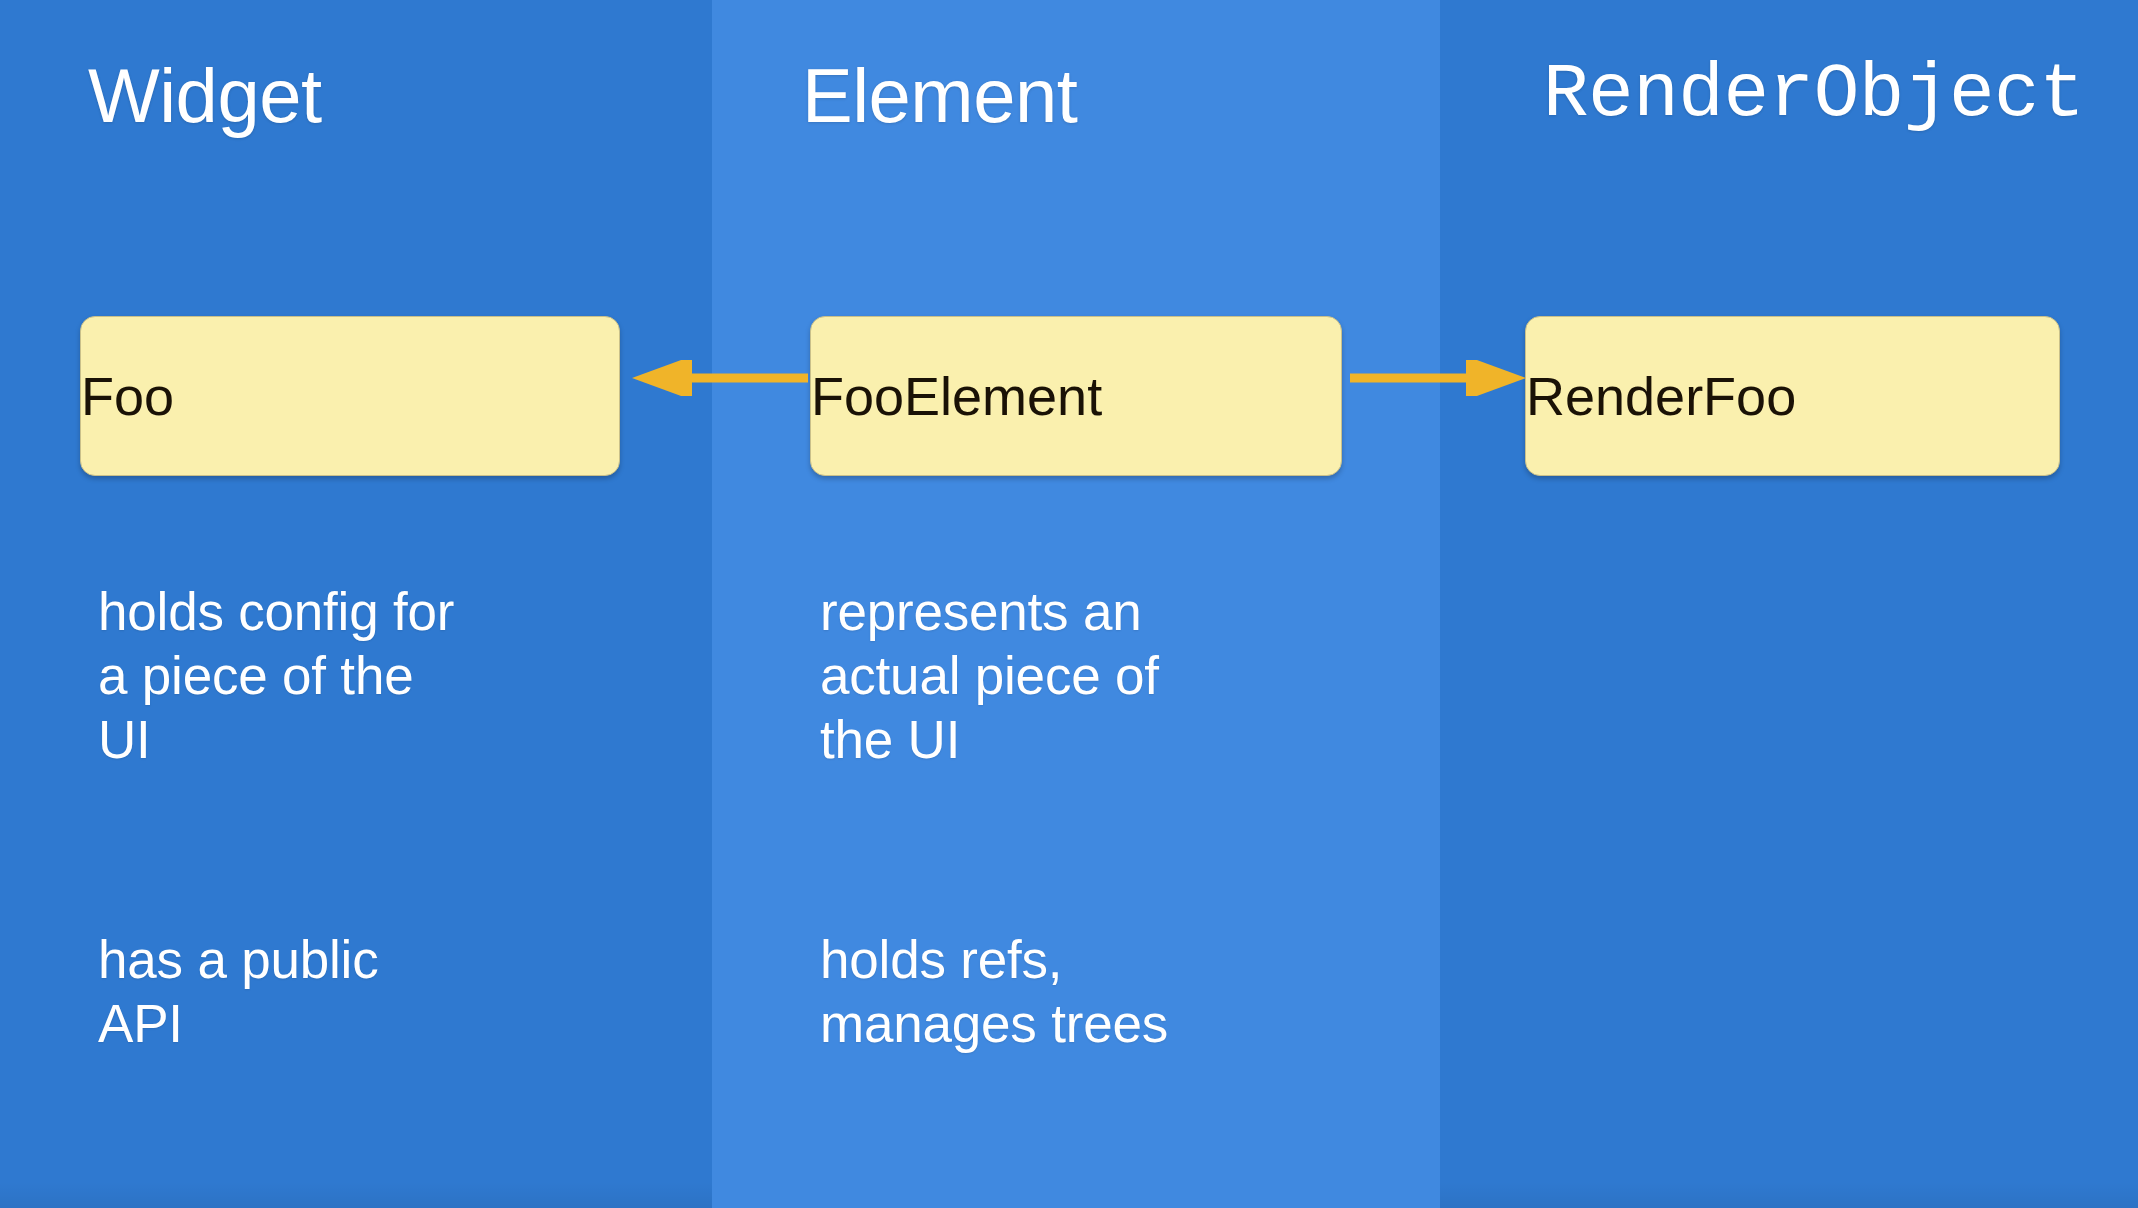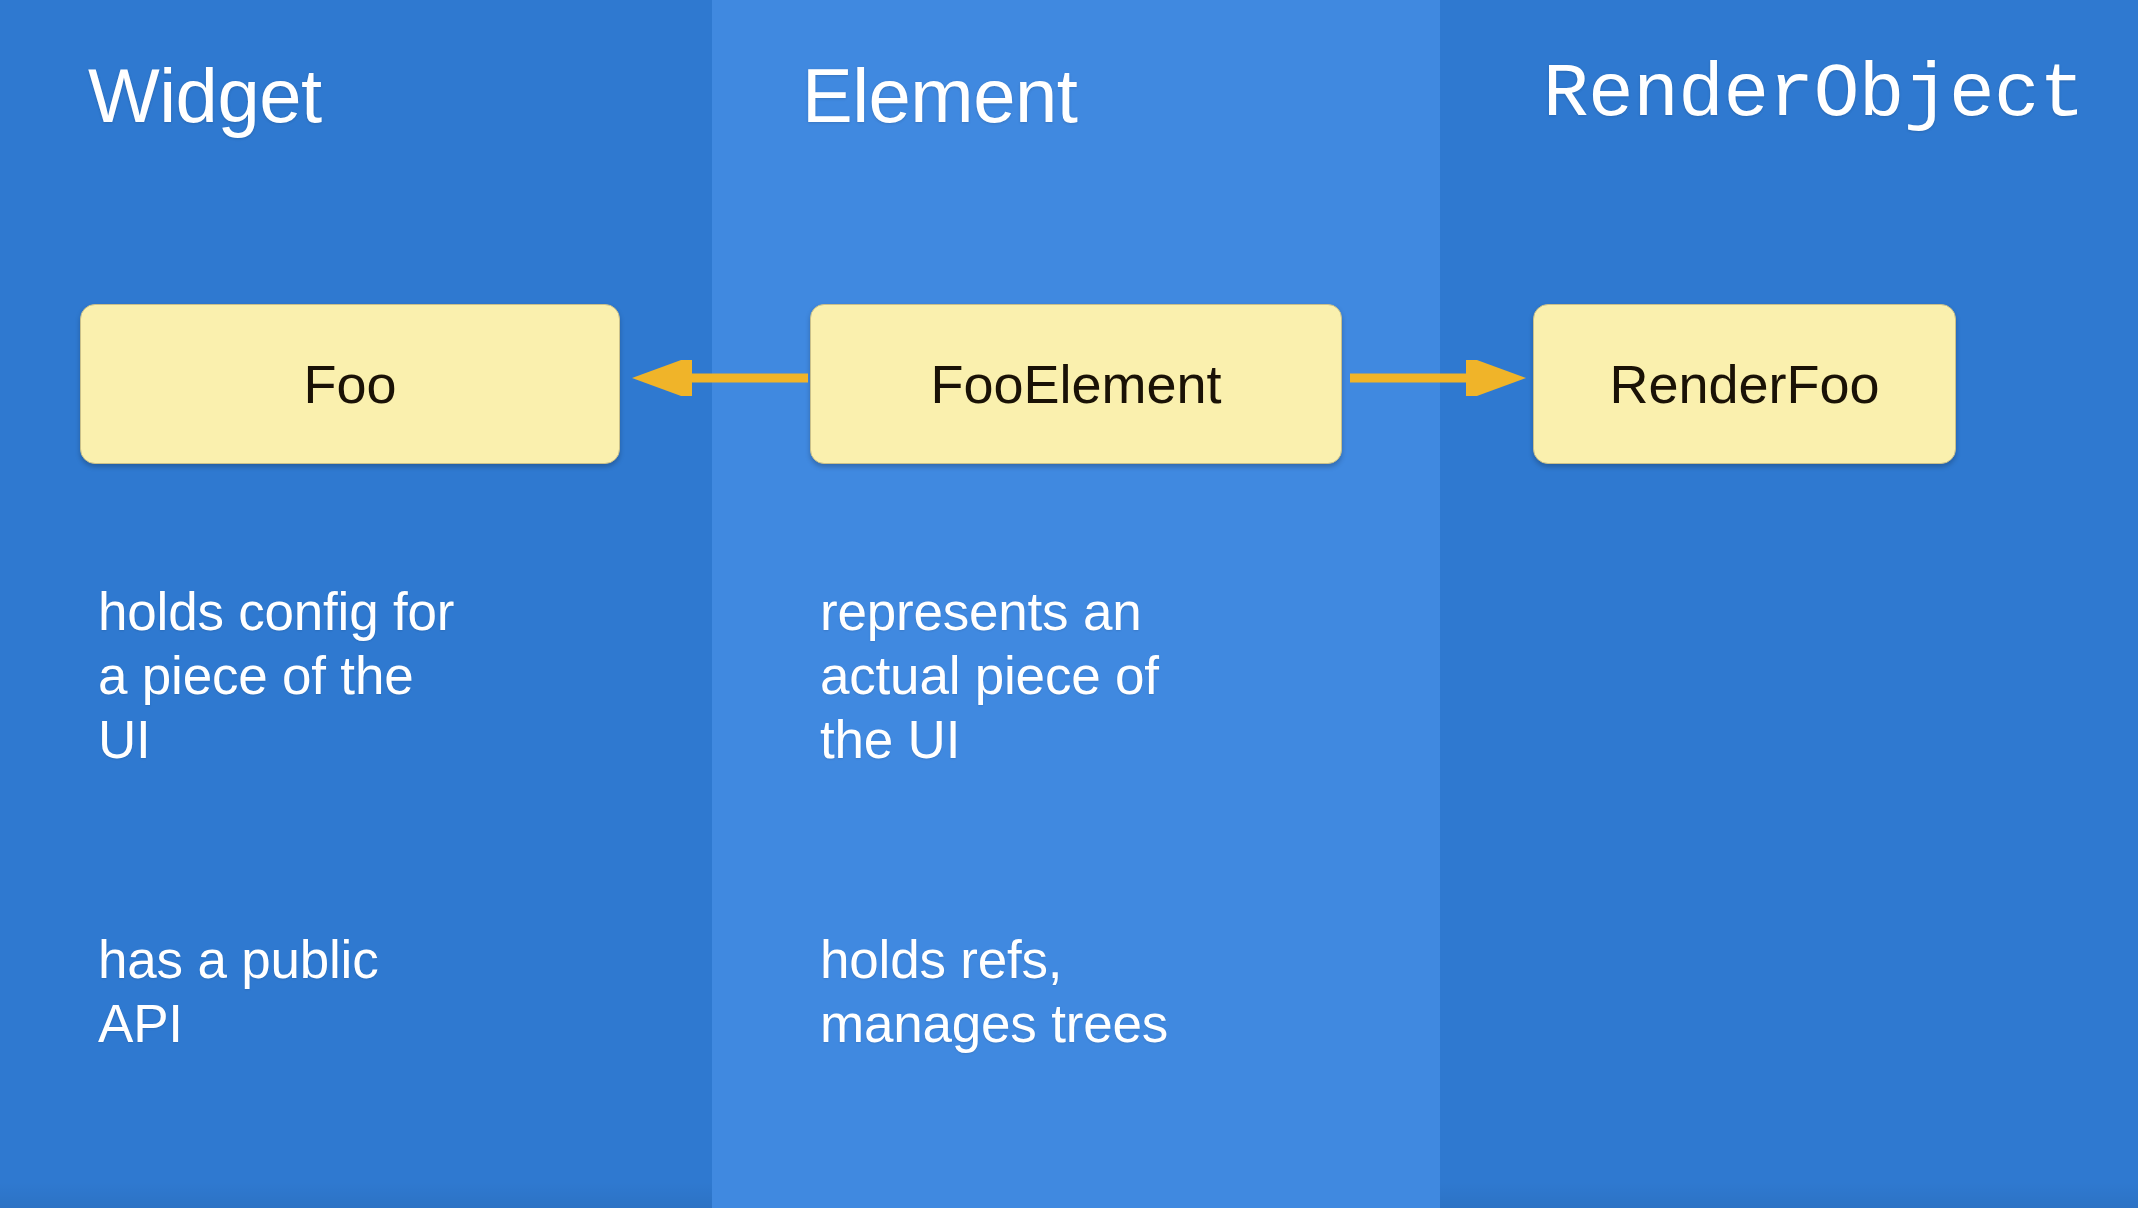--- a/index.html
+++ b/index.html
@@ -61,41 +61,40 @@
     text-shadow: 0 1px 3px rgba(0,0,0,0.14);
     margin-left: 42px;
   }
   .col.left   .col-title { left: 46px; }
   .col.middle .col-title { left: 48px; }
   .col.right  .col-title { left: 61px; font-family: Liberation Mono, monospace; }
 
   
   .node-box {
     position: absolute;
-    top: 304px;
+    top: 316px;
     height: 160px;
     background: #FAF0AE;
     border-radius: 15px;
     border: 1px solid #C9C08A;
     box-shadow: 0 3px 5px rgba(0,0,0,0.22);
     display: flex;
     align-items: center;
-    justify-content: center;
     box-sizing: border-box;
   }
   .node-label {
     color: #1A1206;
     font-size: 54px;
     font-weight: 400;
     letter-spacing: 0px;
     white-space: nowrap;
   }
   .node-box.foo         { left: 80px;  width: 540px; }
-  .node-box.fooelement  { left: 98px;  width: 532px; border-radius: 14px; }   
-  .node-box.renderfoo   { left: 85px;  width: 423px; margin-left: 8px; }   
+  .node-box.fooelement  { left: 98px;  width: 532px; }   
+  .node-box.renderfoo   { left: 85px;  width: 535px; }   
 
   
   .arrow {
     position: absolute;
     top: 360px;
     height: 36px;
     width: 180px;
   }
   .arrow svg { display: block; width: 100%; height: 100%; }
   .arrow.to-widget      { left: 630px;  }

